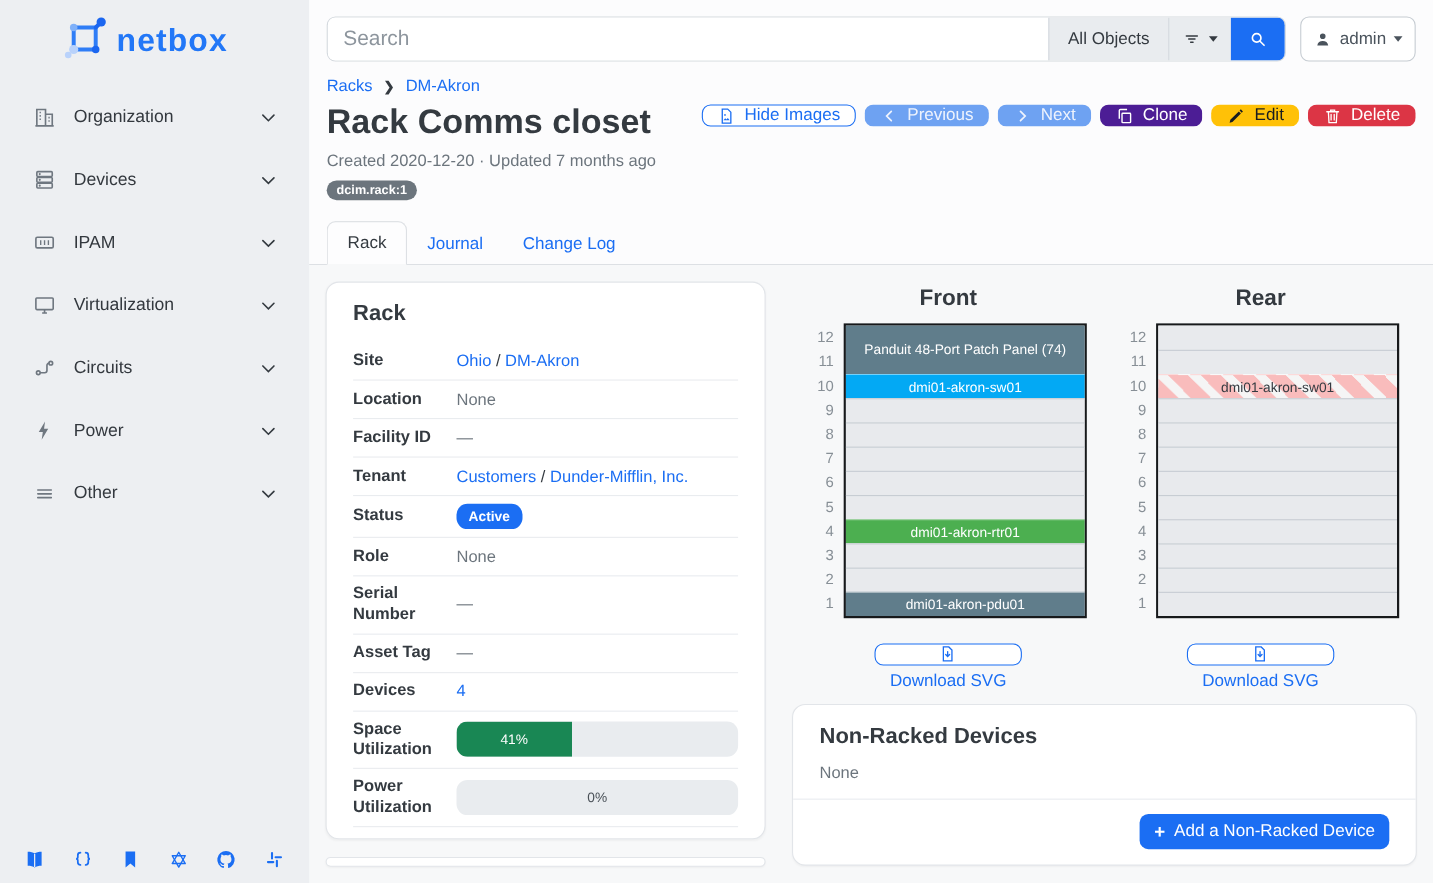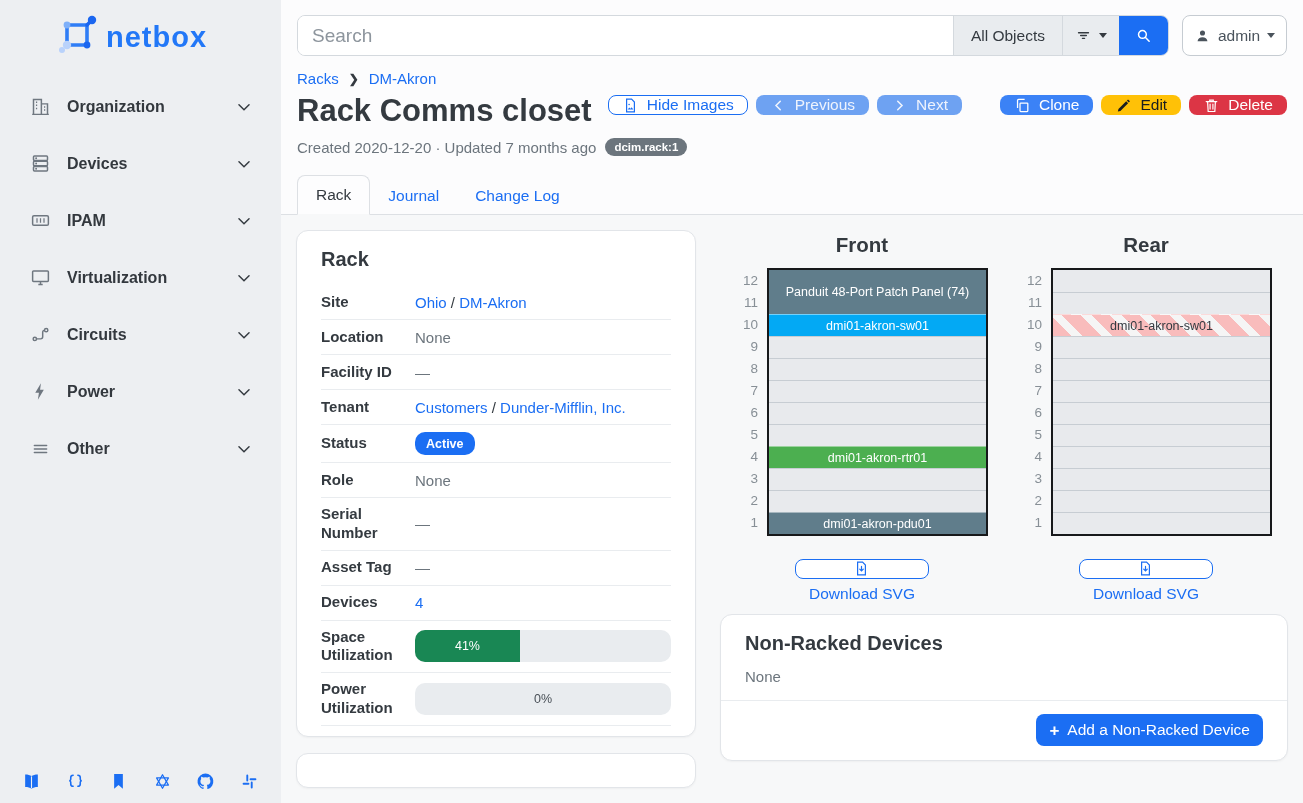--- a/index.html
+++ b/index.html
@@ -8,21 +8,21 @@
   a { text-decoration:none; cursor:pointer; }
 
   
   .sidebar { width:281px; min-width:281px; background:#edeff2; position:relative; }
   .logo { display:flex; align-items:center; gap:8px; padding:10px 0 0 56px; height:64px; cursor:pointer; }
   .logo-word { font-size:29px; font-weight:bold; color:#2277f7; letter-spacing:1px; }
   .menu { margin-top:14px; }
   .menu-item { height:57px; display:flex; align-items:center; padding:0 26px 0 30px; cursor:pointer; }
   .mi-icon { width:22px; height:22px; color:#6f7780; margin-right:15px; display:flex; align-items:center; }
   .mi-icon svg { width:21px; height:21px; }
-  .mi-label { font-size:16px; font-weight:bold; color:#33383e; flex:1; }
+  .mi-label { font-size:16px; font-weight:normal; color:#33383e; flex:1; }
   .chev { width:22px; height:22px; color:#343a40; }
   .chev svg { width:22px; height:22px; }
   .sidebar-footer { position:absolute; bottom:12px; left:0; right:0; display:flex; justify-content:space-between; padding:0 22px; color:#1b6ef3; }
   .f-icon { width:19px; height:19px; cursor:pointer; }
   .f-icon svg { width:19px; height:19px; }
 
   
   .main { flex:1; display:flex; flex-direction:column; background:#fcfcfd; }
   .header-area { padding:15px 16px 0 16px; background:#fcfcfd; }
   .search-row { display:flex; gap:13px; }
@@ -43,25 +43,25 @@
   .breadcrumb a { color:#1b6ef3; }
   .crumb-sep { color:#343a40; font-weight:bold; font-size:12px; }
 
   .title-row { display:flex; justify-content:space-between; align-items:flex-start; margin-top:1px; }
   .page-title { font-size:31px; font-weight:bold; color:#343a40; margin-top:5px; }
   .actions { display:flex; gap:8px; margin-top:7px; }
   .btn { height:20px; border-radius:8px; display:inline-flex; align-items:center; gap:8px; padding:0 13px; font-size:15.5px; border:1px solid transparent; cursor:pointer; background:#fff; font-family:"Liberation Sans",sans-serif; white-space:nowrap; }
   .btn svg { width:16px; height:16px; }
   .btn-outline-primary { border-color:#1b6ef3; color:#1b6ef3; }
   .btn-ghost { background:#6ea2f2; color:#eef3fd; }
-  .btn-green { background:#3b82f6; color:#fff;margin-left:30px; }
+  .btn-green { background:#4c1d95; color:#fff; }
   .btn-yellow { background:#ffc107; color:#1a1d20; }
   .btn-red { background:#dc3545; color:#fff; }
 
-  .meta-row { margin-top:9px; font-size:15px; color:#6c757d; display:flex; align-items:flex-end; gap:9px; }
+  .meta-row { margin-top:9px; font-size:15px; color:#6c757d; display:flex; align-items:flex-start; gap:9px;flex-direction:column; }
   .obj-badge { background:#6c757d; color:#fff; font-size:11.5px; font-weight:bold; padding:3px 9px; border-radius:9px; }
 
   .tabs { margin:19px -16px 0 -16px; padding:0 16px; display:flex; align-items:flex-end; border-bottom:1px solid #dde0e4; }
   .tab { padding:10px 18px; font-size:15.5px; cursor:pointer; margin-bottom:-1px; }
   .tab.active { background:#fdfdfe; border:1px solid #dde0e4; border-bottom:1px solid #f7f8f9; border-radius:8px 8px 0 0; color:#343a40; }
   .tab.link { color:#1b6ef3; }
 
   .content { flex:1; background:#f7f8f9; padding:15px; display:flex; gap:24px; overflow:hidden; }
   .panel { background:#fff; border:1px solid #e2e5e9; border-radius:12px; box-shadow:0 1px 2px rgba(0,0,0,.04); }
 

